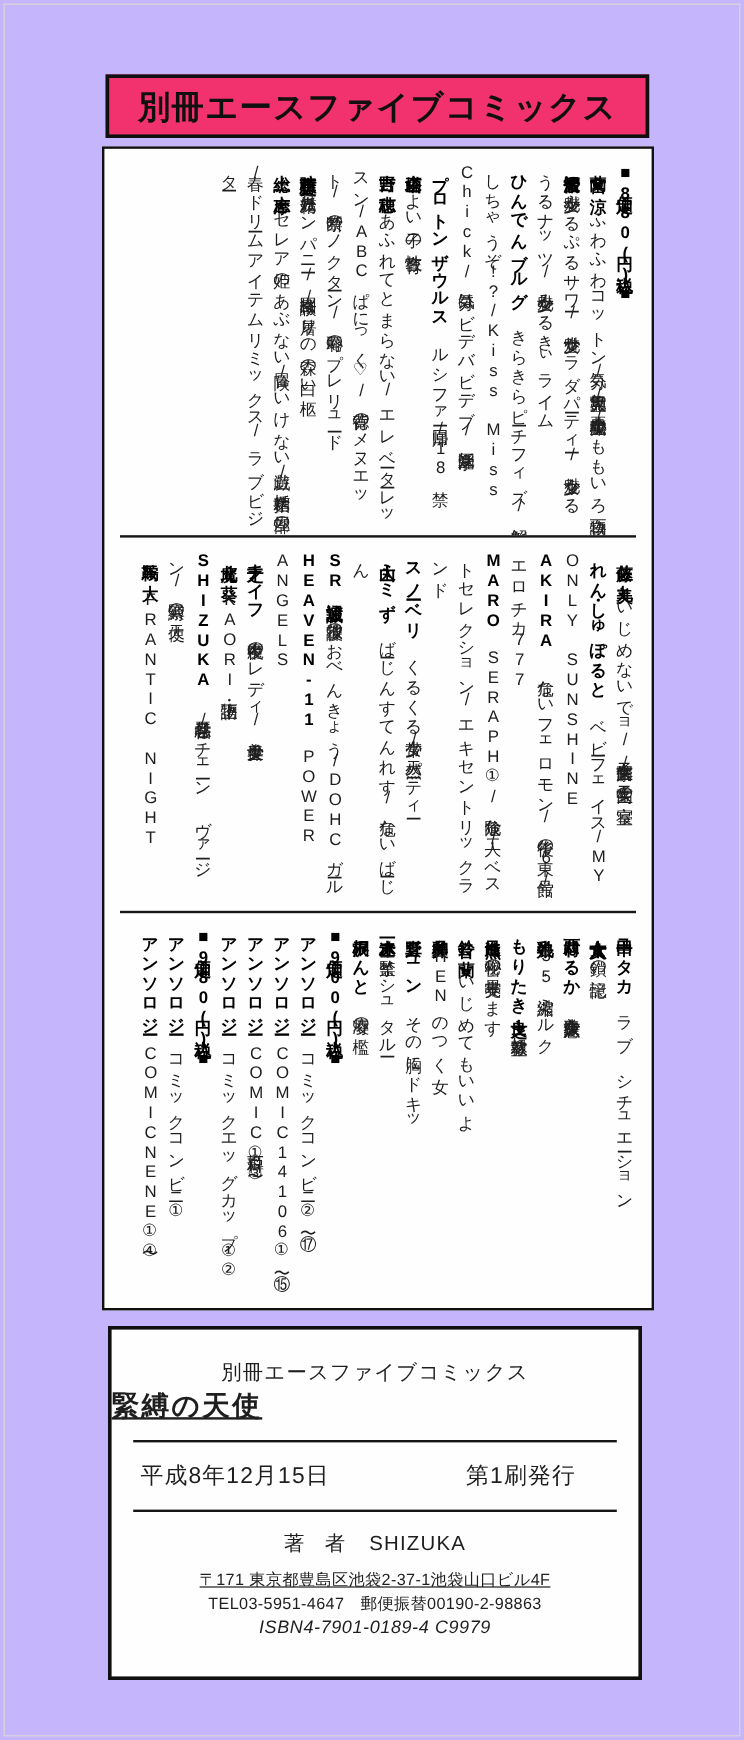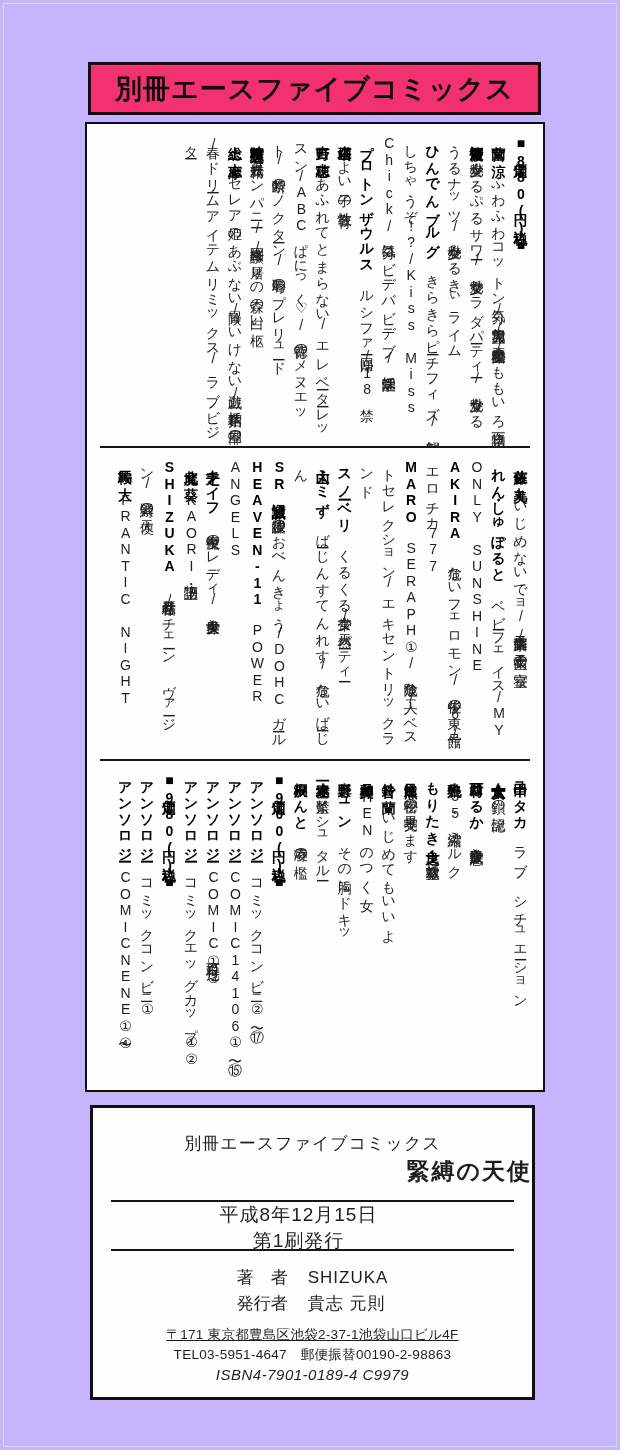--- a/index.html
+++ b/index.html
@@ -40,26 +40,26 @@
   #sec0{height:323px;}
   #sec1{height:311px;}
   #sec2{height:330px;}
 
   
   .colophon{
     position:absolute;left:90px;top:1105px;width:445px;height:295px;
     border:3px solid #101010;box-sizing:border-box;background:#fefefe;
   }
   .col-series{margin-top:24px;text-align:center;font-size:17px;letter-spacing:1px;}
-  .col-title{text-align:right;font-size:23px;font-weight:bold;letter-spacing:2px;margin-top:1px;}
+  .col-title{text-align:left;font-size:23px;font-weight:bold;letter-spacing:2px;margin-top:1px;text-decoration:underline;}
   .col-rule{height:2px;background:#161616;margin:0 18px;}
   .col-rule.r1{margin-top:13px;}
   .date-row{
     display:flex;align-items:center;justify-content:space-between;
-    padding:0 52px 0 24px;height:47px;font-size:19px;letter-spacing:1px;flex-direction:column;
+    padding:0 52px 0 24px;height:56px;font-size:19px;letter-spacing:1px;
   }
   .credits{width:fit-content;margin:14px auto 8px;font-size:17px;}
   .credit-row{display:flex;gap:20px;line-height:1.55;}
   .credit-label{white-space:pre;}
   .credit-value{letter-spacing:1px;}
   .col-address{text-align:center;font-size:13.5px;letter-spacing:0.3px;text-decoration:underline;}
   .col-tel{text-align:center;font-size:13.5px;margin-top:2px;letter-spacing:0.3px;}
   .col-isbn{text-align:center;font-size:15px;margin-top:2px;letter-spacing:0.5px;font-style:italic;}
 </style>
 </head>
@@ -130,22 +130,18 @@
     <div class="date-row">
       <span>平成8年12月15日</span>
       <span>第1刷発行</span>
     </div>
     <div class="col-rule"></div>
     <div class="credits">
         <div class="credit-row">
           <span class="credit-label">著　者</span>
           <span class="credit-value">SHIZUKA</span>
         </div>
-        <div class="credit-row">
-          <span class="credit-label">発行者</span>
-          <span class="credit-value">貴志 元則</span>
-        </div>
       </div>
     <div class="col-address">〒171 東京都豊島区池袋2-37-1池袋山口ビル4F</div>
     <div class="col-tel">TEL03-5951-4647　郵便振替00190-2-98863</div>
     <div class="col-isbn">ISBN4-7901-0189-4 C9979</div>
   </div>
 </div>
 
 </body></html>

